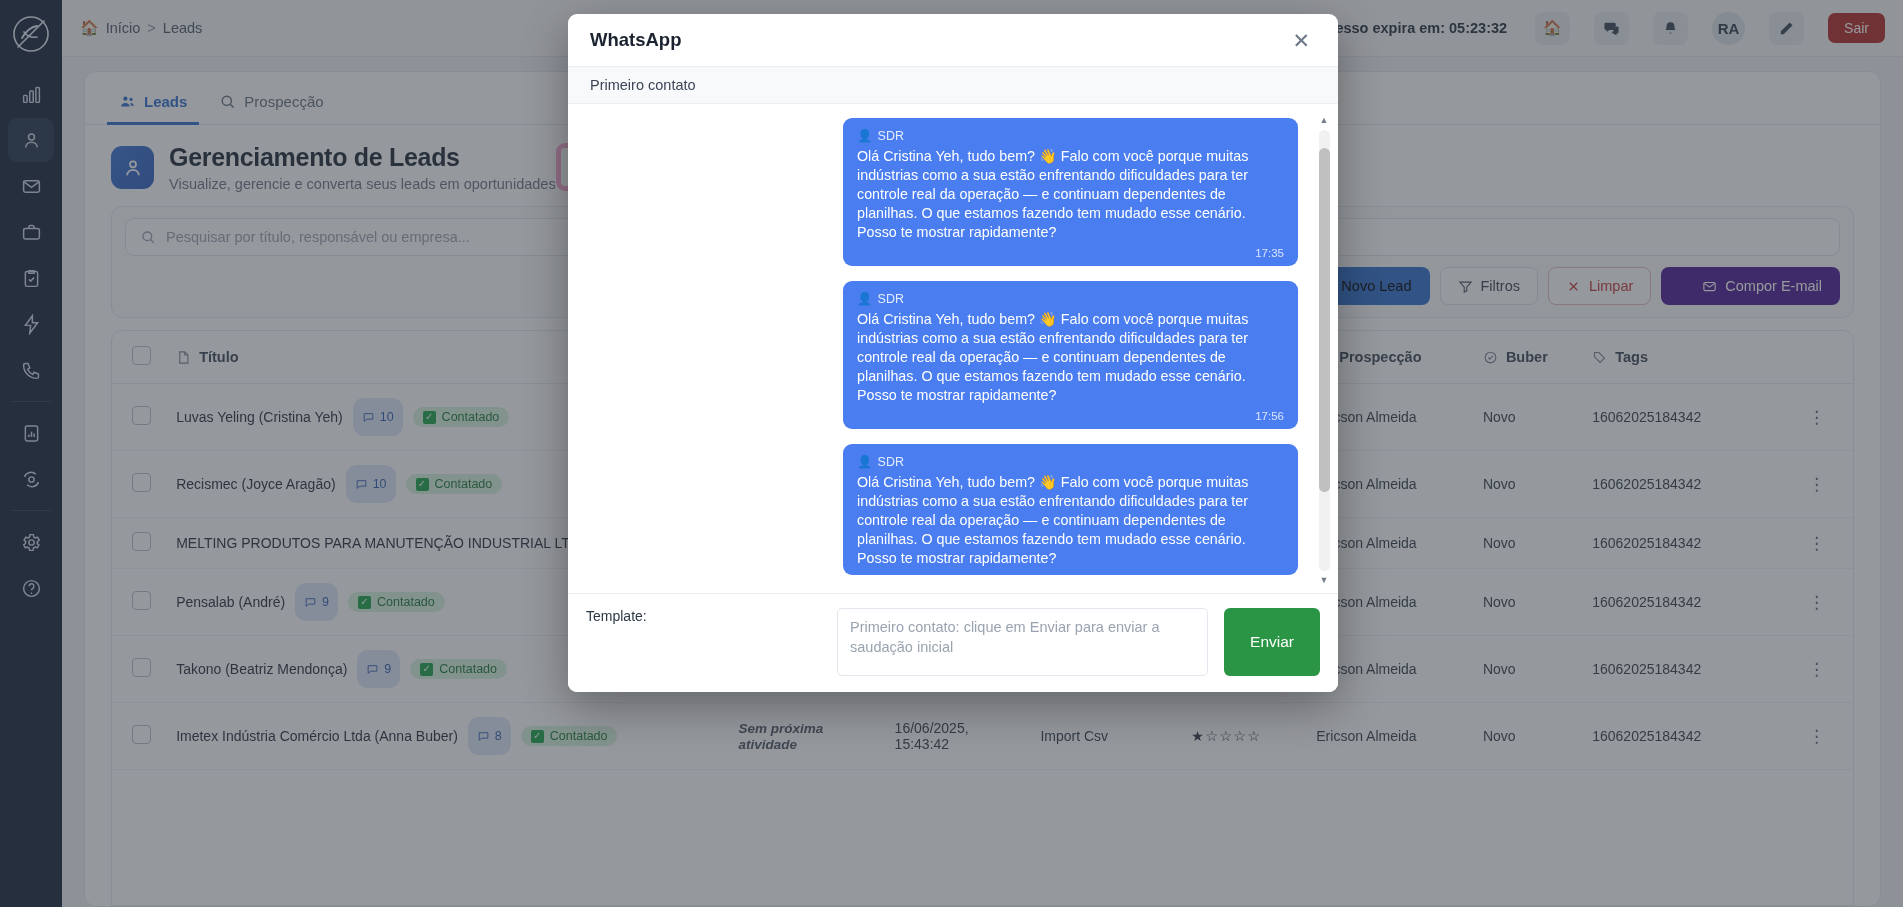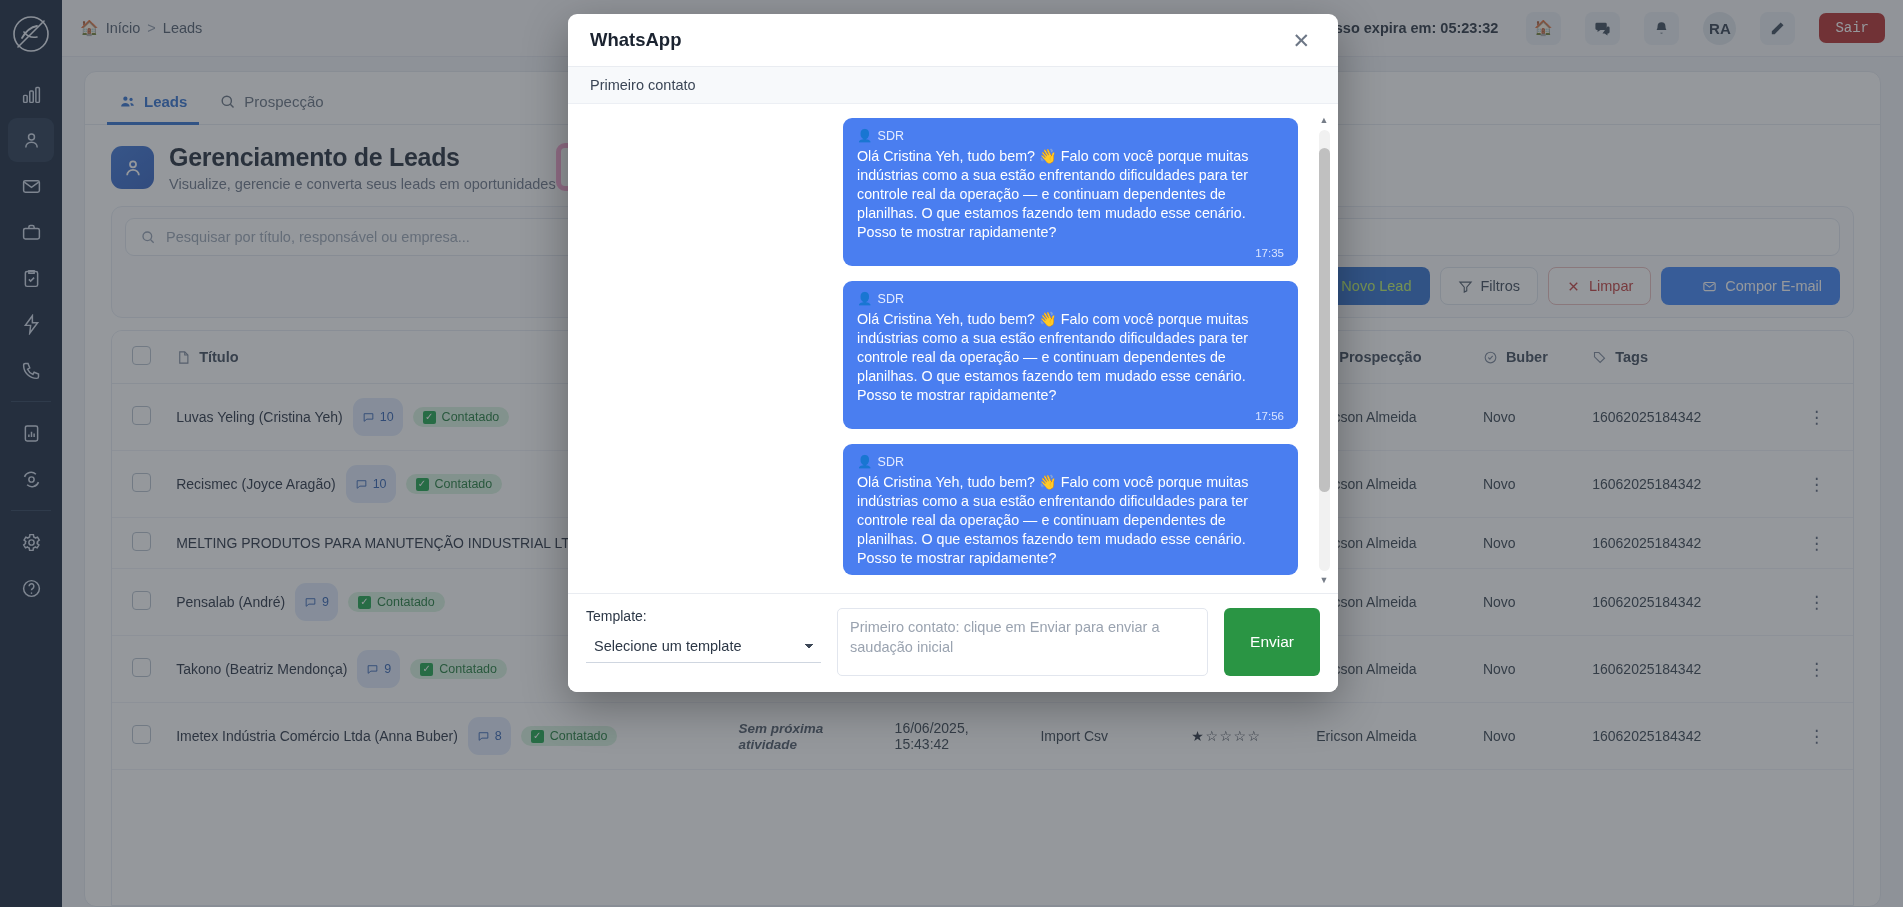--- a/index.html
+++ b/index.html
@@ -57,21 +57,21 @@
   }
   .tb-btn svg { width: 17px; height: 17px; fill: #394858; }
   .tb-avatar {
     width: 33px; height: 33px; border-radius: 50%; background: #dde3eb;
     display: flex; align-items: center; justify-content: center;
     font-size: 15px; font-weight: 600; color: #2f3b4c; cursor: pointer;
   }
   .tb-exit {
     background: #b52a2a; color: #fff; border: none;
     padding: 7px 16px; border-radius: 7px; font-size: 14px; cursor: pointer;
-    font-family: Liberation Mono, monospace;
+    font-family: Liberation Sans, sans-serif;
   }
 
   .content { flex: 1; padding: 14px 22px 0 22px; overflow: hidden; }
   .card {
     background: #fff; border: 1px solid #e4e8ef; border-radius: 12px;
     height: 100%; display: flex; flex-direction: column; overflow: hidden;
   }
 
   .tabs { display: flex; gap: 8px; padding: 12px 22px 0 22px; border-bottom: 1px solid #e6eaf0; }
   .tab {
@@ -109,24 +109,24 @@
     border: none; outline: none; flex: 1; font-size: 14.5px; color: #701a75;
     font-family: inherit; background: transparent; min-width: 0;
   }
   .search-box input::placeholder { color: #9aa5b5; }
   .toolbar-row2 { display: flex; align-items: center; justify-content: flex-end; gap: 10px; padding: 0 13px 12px 13px; }
   .btn {
     display: flex; align-items: center; gap: 8px;
     padding: 10px 17px; border-radius: 8px; font-size: 14.5px; cursor: pointer;
     border: 1px solid transparent; font-family: inherit; white-space: nowrap;
   }
-  .btn-primary { background: #2f6fd0; color: #bef264; }
+  .btn-primary { background: #2f6fd0; color: #000000; }
   .btn-outline { background: #fff; color: #3a4656; border-color: #dee3ec; }
   .btn-danger { background: #fff; color: #c03b3b; border-color: #e8bcbc; }
-  .btn-purple { background: #3b82f6; color: #fff; padding-left: 40px; }
+  .btn-purple { background: #4c1d95; color: #fff; padding-left: 40px; }
   .btn svg { width: 15px; height: 15px; }
 
   
   .table-wrap { margin: 12px 26px 0 26px; border: 1px solid #e7ebf2; border-top-left-radius: 11px; border-top-right-radius: 11px; flex: 1; overflow: hidden; }
   table { width: 100%; border-collapse: collapse; table-layout: fixed; }
   th {
     text-align: left; padding: 15px 10px; font-size: 14.5px; color: #3c4858;
     font-weight: 600; border-bottom: 1px solid #e9edf3; background: #fff;
   }
   th .th-in { display: flex; align-items: center; gap: 8px; }
@@ -703,22 +703,19 @@
         <div class="sb-track">
           <div class="sb-thumb"></div>
         </div>
         <div class="sb-arrow">▼</div>
       </div>
     </div>
 
     <div class="modal-foot">
       <div class="tpl-col">
         <div class="tpl-label">Template:</div>
-        <select class="tpl-select">
-          <option>Selecione um template</option>
-        </select>
       </div>
       <textarea class="msg-input" placeholder="Primeiro contato: clique em Enviar para enviar a saudação inicial" style=""></textarea>
       <button class="send-btn">Enviar</button>
     </div>
   </div>
 
 </div>
 
 </body></html>

